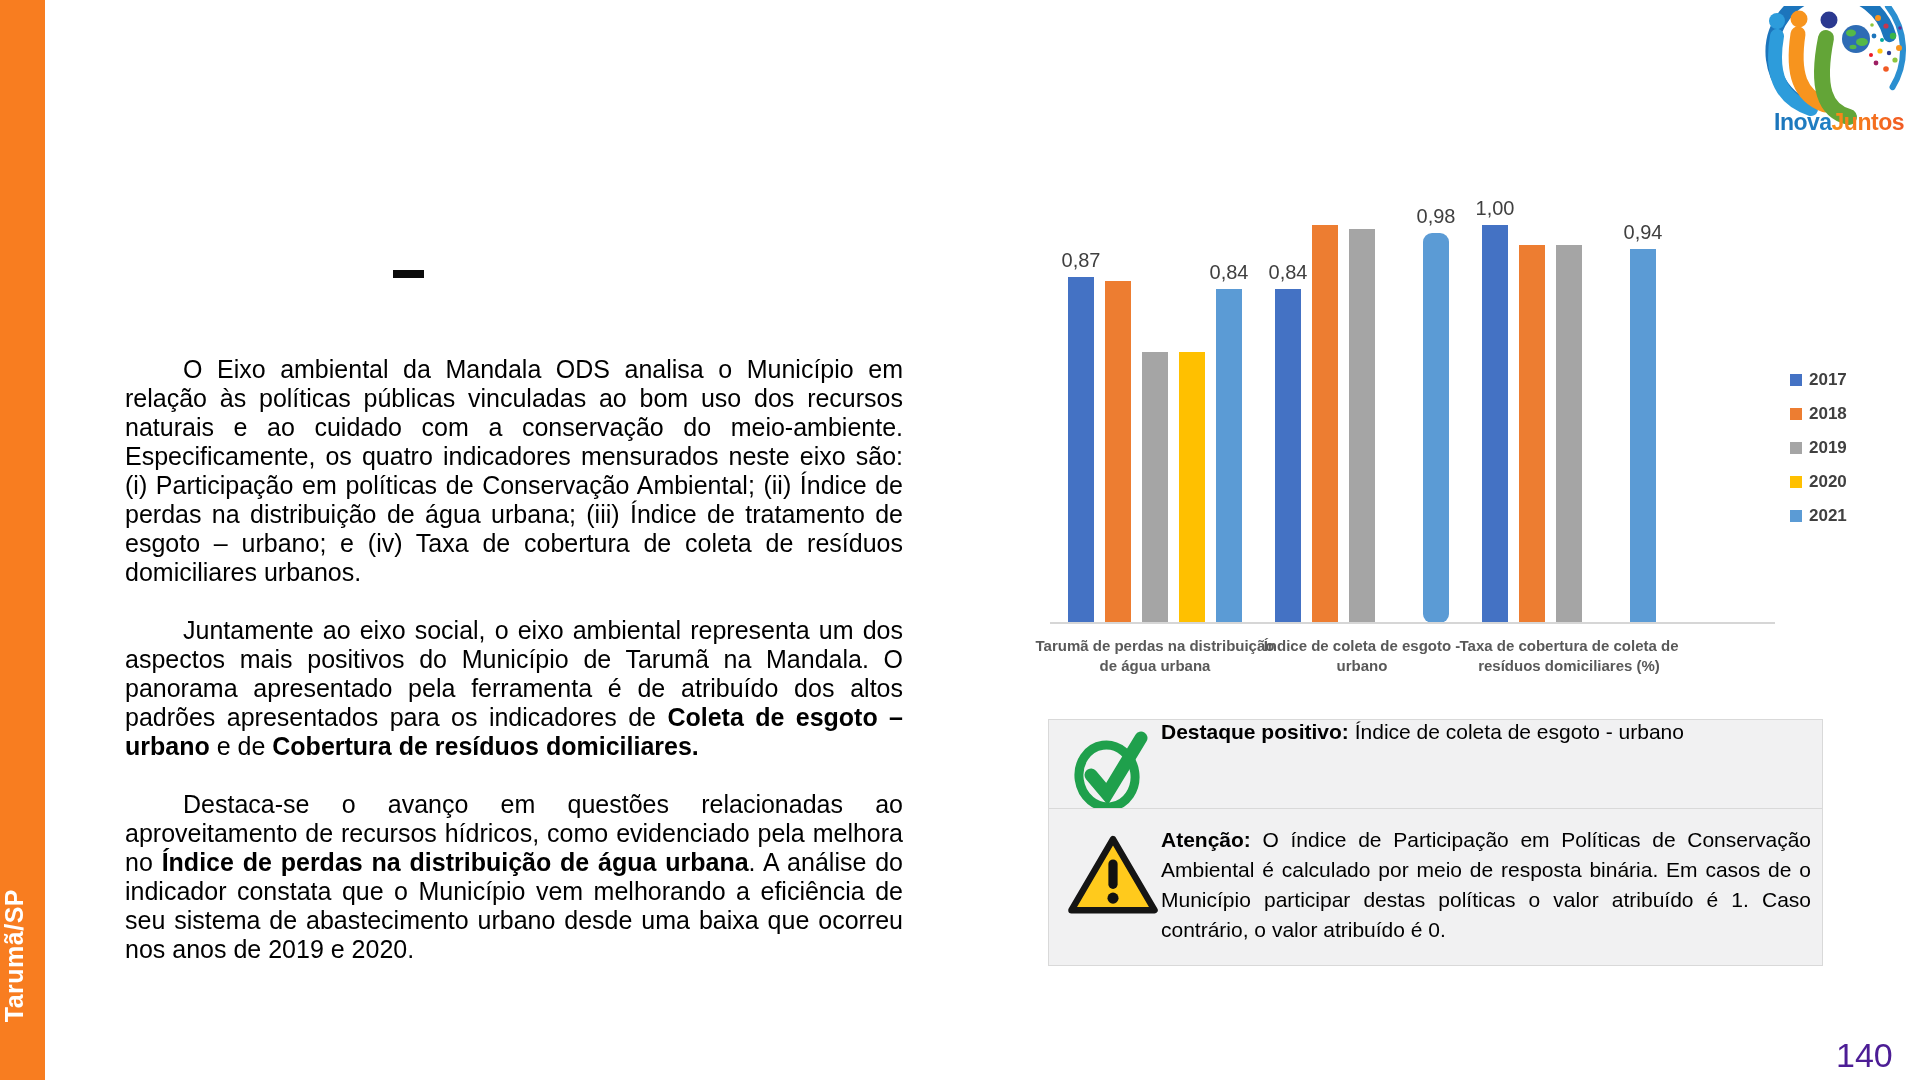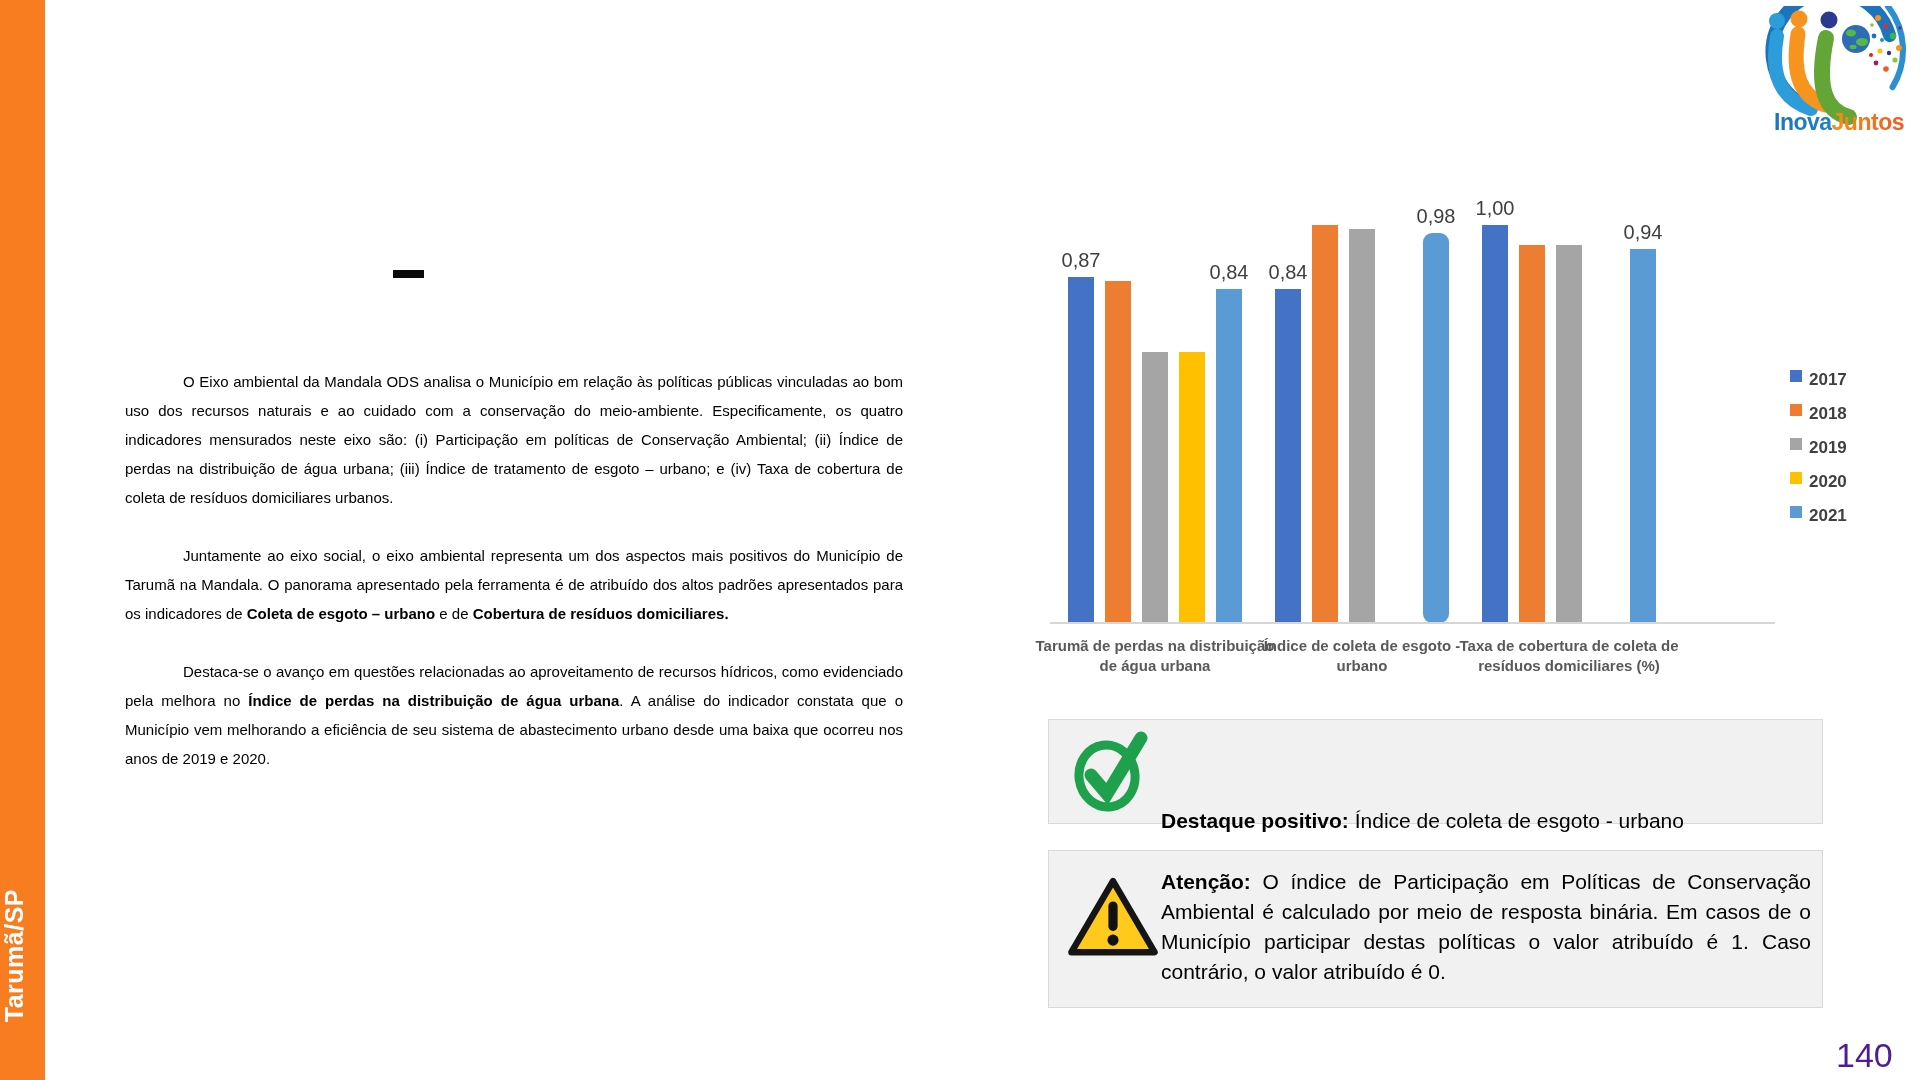--- a/index.html
+++ b/index.html
@@ -7,46 +7,46 @@
         font-family:"Liberation Sans", sans-serif;}
   
   .side-band{position:absolute;left:0;top:0;width:45px;height:1080px;}
   .side-label{position:absolute;left:0;bottom:58px;width:45px;text-align:center;
       writing-mode:vertical-rl;transform:rotate(180deg);
       color:#ffffff;font-weight:bold;font-size:25px;letter-spacing:.5px;}
   
   .title-dash{position:absolute;left:393px;top:270px;width:31px;height:8px;background:#0b0b0b;}
   
   .text-col{position:absolute;left:125px;top:355px;width:778px;color:#000;}
-  .text-col p{margin:12px 0 29px 0;font-size:15px;line-height:29px;text-align:justify;text-indent:58px;}
+  .text-col p{margin:0 0 29px 0;font-size:25px;line-height:29px;text-align:justify;text-indent:58px;}
   .text-col b{font-weight:bold;}
   
   .chart{position:absolute;left:1050px;top:160px;width:760px;height:540px;}
   .plot{position:absolute;left:18px;top:0;height:463px;display:flex;align-items:flex-end;gap:33px;}
   .bar-group{display:flex;align-items:flex-end;gap:11px;height:100%;}
   .bar-slot{width:26px;flex:0 0 26px;position:relative;}
   .bar-label{position:absolute;bottom:calc(100% + 5px);left:50%;transform:translateX(-50%);
       font-size:20px;color:#3f3f3f;white-space:nowrap;}
   .axis-line{position:absolute;left:0;top:462px;width:725px;height:2px;background:#d6d6d6;}
   .cat-labels{position:absolute;left:0;top:476px;width:760px;}
   .cat-label{position:absolute;top:0;width:260px;text-align:center;font-size:15px;font-weight:700;
       color:#595959;line-height:20px;}
   .legend{position:absolute;left:1790px;top:370px;display:flex;flex-direction:column;gap:14px;}
-  .legend-item{display:flex;align-items:flex-start;gap:7px;font-size:17px;font-weight:bold;color:#404040;}
+  .legend-item{display:flex;align-items:center;gap:7px;font-size:17px;font-weight:bold;color:#404040;}
   .legend-swatch{width:12px;height:12px;display:inline-block;}
   
   .callout{position:absolute;left:1048px;width:775px;background:#f1f1f2;border:1.5px solid #d9d9d9;
       box-sizing:border-box;}
   .callout.positive{top:719px;height:105px;}
-  .callout.warning{top:850px;height:158px;}
+  .callout.warning{top:808px;height:158px;}
   .callout .icon-wrap{position:absolute;}
   .positive .icon-wrap{left:20px;top:4px;}
   .warning .icon-wrap{left:16px;top:22px;}
   .callout .co-text{position:absolute;left:112px;color:#000;font-size:21px;}
-  .positive .co-text{top:0;height:105px;display:flex;align-items:center;width:648px;margin-top:48px;}
+  .positive .co-text{top:0;height:105px;display:flex;align-items:flex-start;width:648px;}
   .warning .co-text{top:16px;width:650px;line-height:30px;text-align:justify;}
   .co-text b{font-weight:bold;}
   
   .logo{position:absolute;left:1752px;top:6px;width:164px;height:132px;text-align:right;}
   
   .page-number{position:absolute;left:1836px;top:1036px;font-size:34px;color:#4c1d95;}
 </style>
 </head>
 <body>
 

